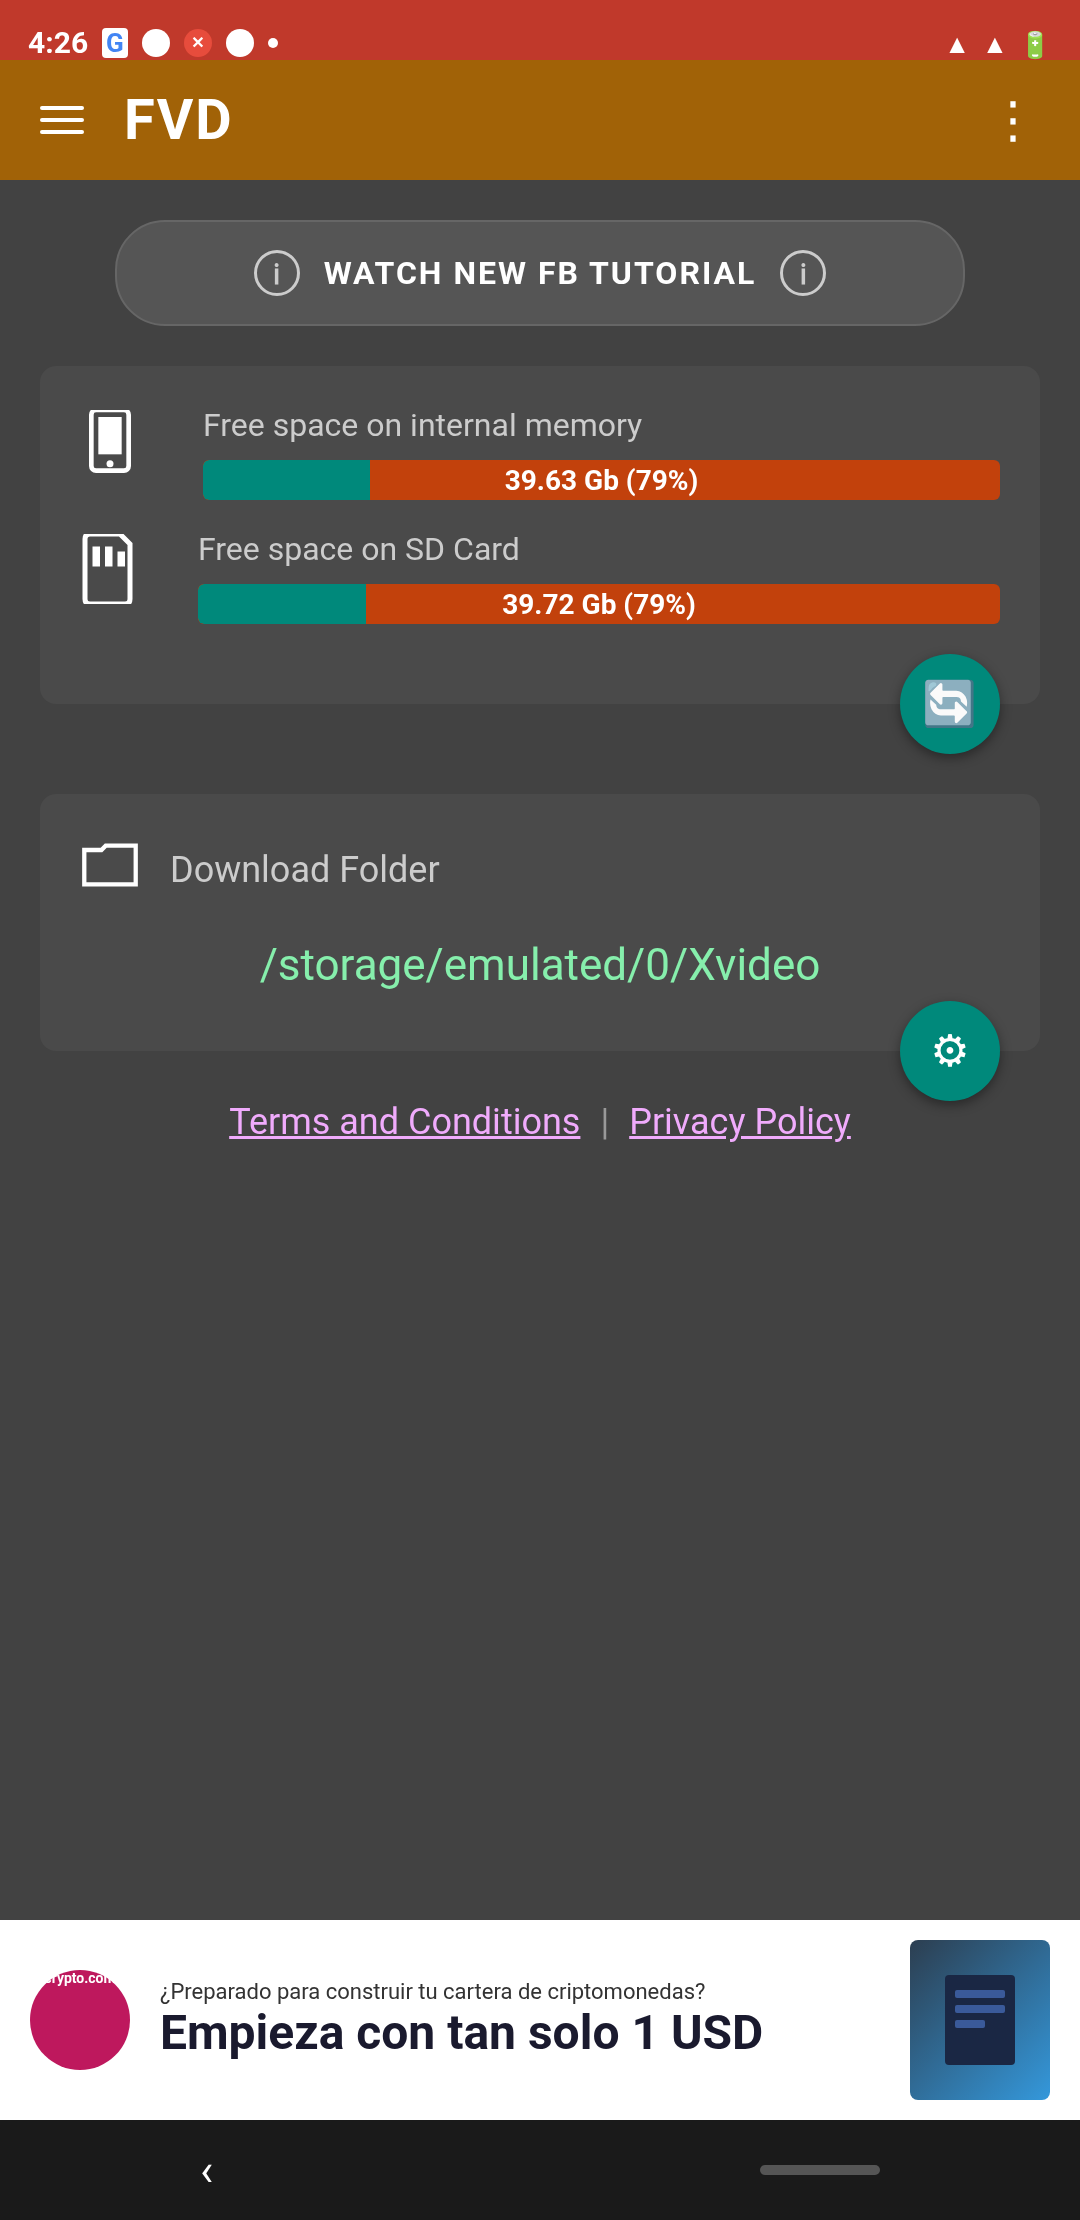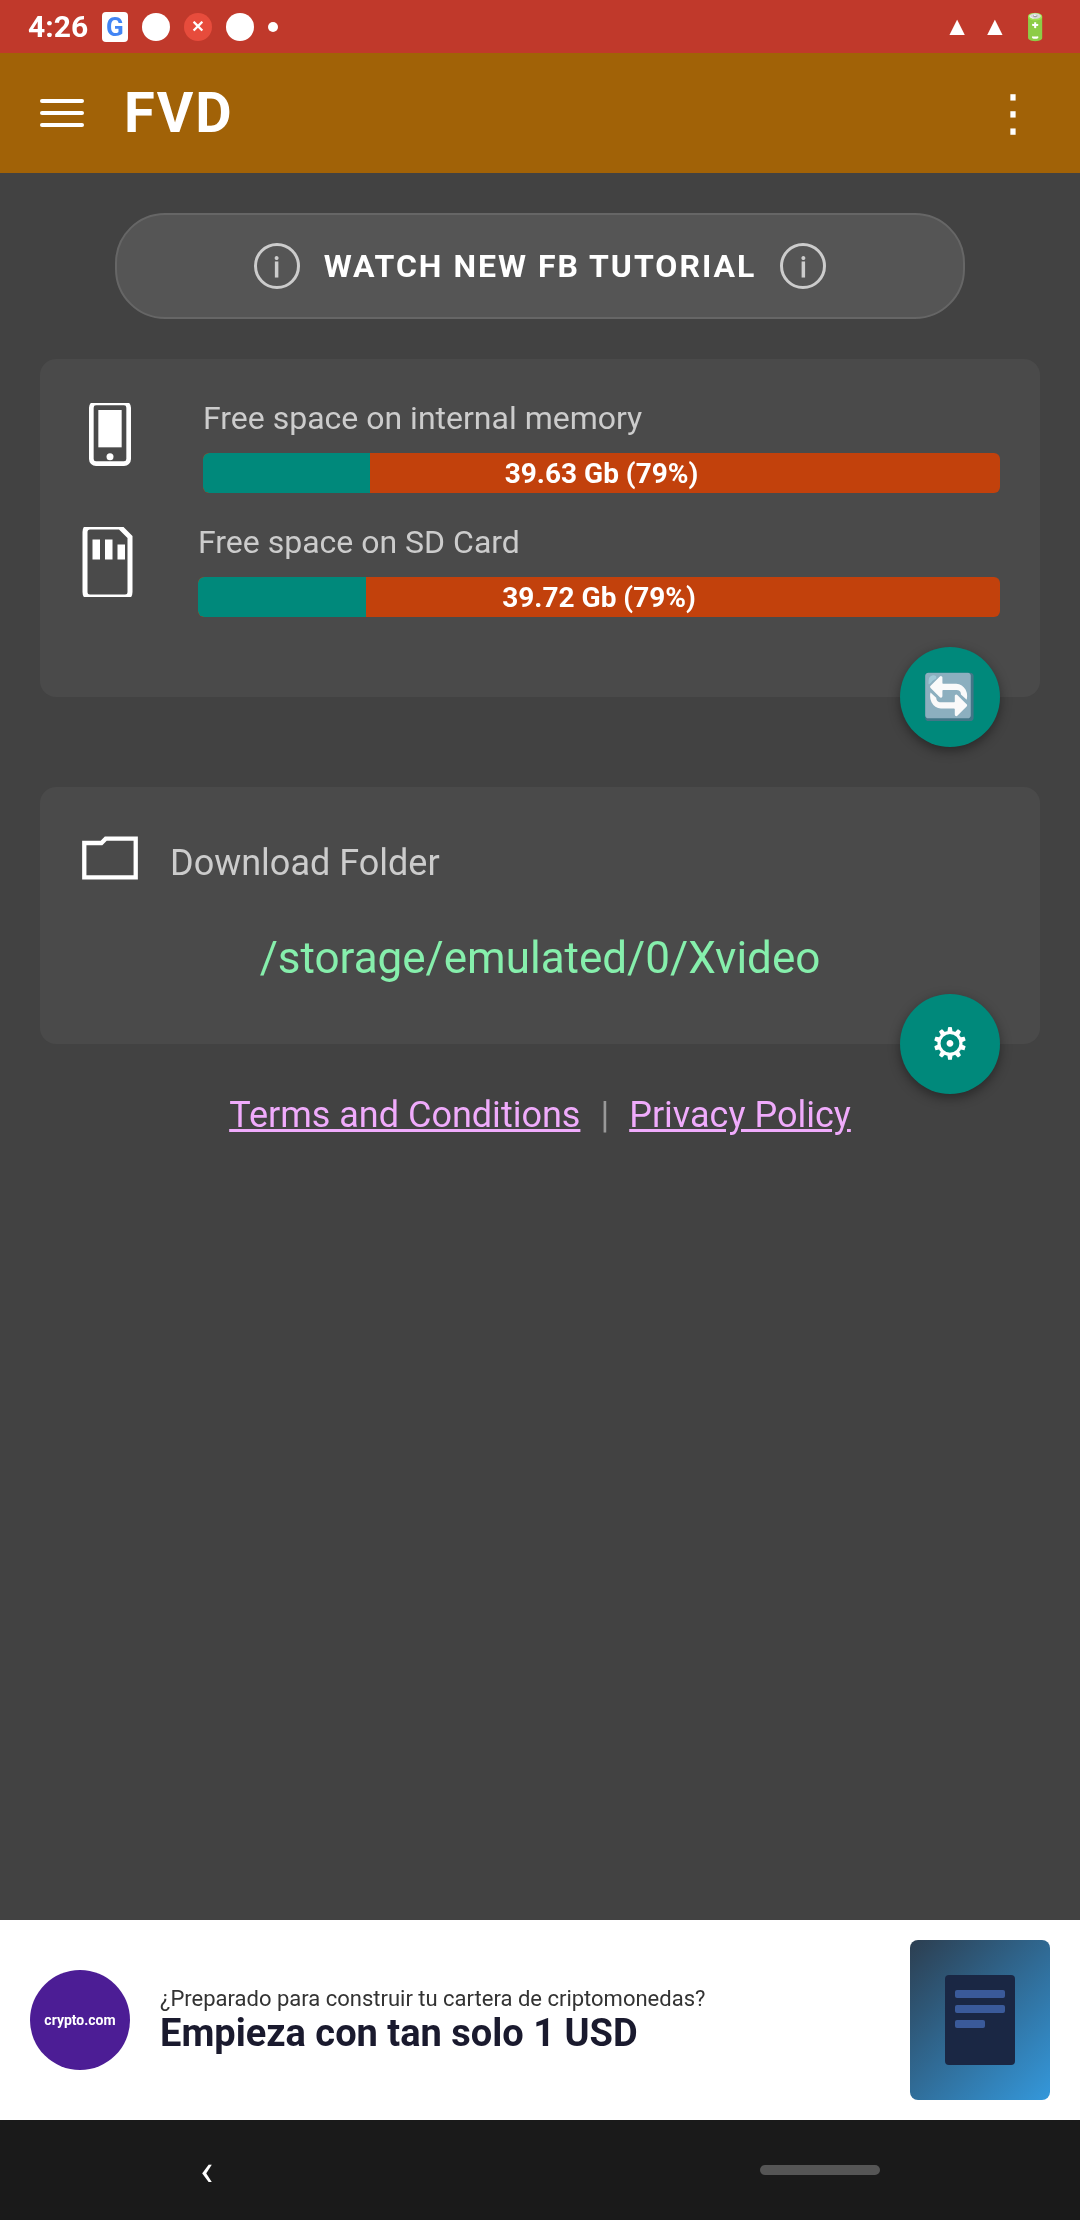--- a/index.html
+++ b/index.html
@@ -11,23 +11,23 @@
       background: #3a3a3a;
       font-family: 'Roboto', Arial, sans-serif;
       display: flex;
       flex-direction: column;
       overflow-x: hidden;
     }
 
     
     .status-bar {
       background: #c0392b;
-      height: 53px;
-      display: flex;
-      align-items: center;
+      height: 60px;
+      display: flex;
+      align-items: flex-end;
       justify-content: space-between;
       padding: 0 28px;
       color: white;
       font-size: 28px;
       font-weight: bold;
     }
     .status-left {
       display: flex;
       align-items: center;
       gap: 14px;
@@ -291,24 +291,24 @@
       display: flex;
       align-items: center;
       padding: 0 30px;
       gap: 30px;
       overflow: hidden;
     }
 
     .ad-logo {
       width: 100px;
       height: 100px;
-      background: #4c1d95;
+      background: #be185d;
       border-radius: 50%;
       display: flex;
-      align-items: center;
+      align-items: flex-start;
       justify-content: center;
       flex-shrink: 0;
     }
 
     .ad-logo-text {
       color: white;
       font-size: 14px;
       font-weight: bold;
       text-align: center;
     }
@@ -316,21 +316,21 @@
     .ad-content {
       flex: 1;
     }
 
     .ad-small-text {
       font-size: 22px;
       color: #333;
     }
 
     .ad-big-text {
-      font-size: 38px;
+      font-size: 48px;
       font-weight: bold;
       color: #1a1a2e;
     }
 
     .ad-image {
       width: 140px;
       height: 160px;
       background: linear-gradient(135deg, #2c3e50, #3498db);
       border-radius: 8px;
       flex-shrink: 0;

